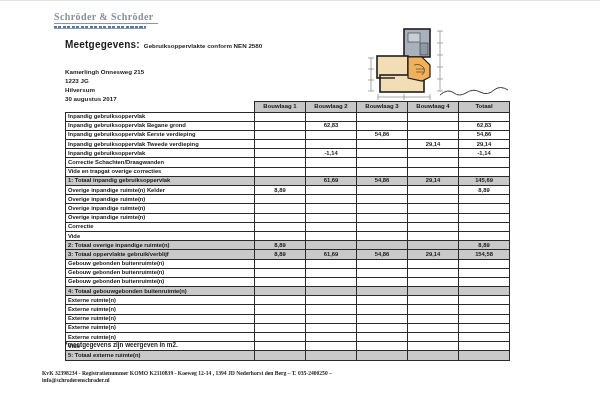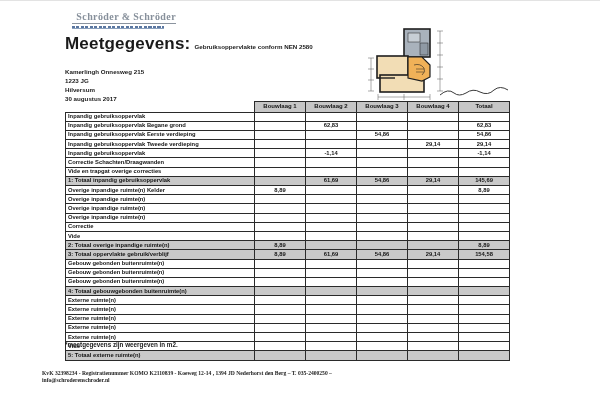--- a/index.html
+++ b/index.html
@@ -8,37 +8,37 @@
     background:#ffffff;
     position:relative;
     overflow:hidden;
     font-family:"Liberation Sans", sans-serif;
     color:#111;
     border-top:1px solid #e3e3e3;
     box-sizing:border-box;
   }
 
   
-  .logo { position:absolute; left:72px; top:10px;text-align:right; }
+  .logo { position:absolute; left:54px; top:10px; }
   .logo-name {
     font-family:"Liberation Serif", serif;
     font-size:10px; font-weight:bold;
     color:#87909b; letter-spacing:.4px;
     white-space:nowrap;
   }
   .logo-rule { width:104px; height:1px; background:#8b949f; margin-top:1px; }
   .logo-tagline {
     width:92px; height:2px; margin-top:2px;
     background:repeating-linear-gradient(90deg,#5a76a0 0 3px, transparent 3px 4.5px);
     border-bottom:1px solid #8aa0bd;
   }
 
   
   .titleblock { position:absolute; left:65px; top:33px; white-space:nowrap; }
-  .title-main { font-size:17px; font-weight:bold; letter-spacing:.2px; color:#1a1a1a; }
+  .title-main { font-size:10px; font-weight:bold; letter-spacing:.2px; color:#1a1a1a; }
   .title-sub  { font-size:6.2px; font-weight:bold; margin-left:4px; color:#1a1a1a; }
 
   
   .address { position:absolute; left:65px; top:66px; font-size:6.2px; font-weight:600; line-height:9px; color:#1a1a1a; }
 
   
   .floorplan { position:absolute; left:364px; top:24px; width:104px; height:78px; }
 
   
   .scribble { position:absolute; left:438px; top:85px; width:72px; height:14px; }

